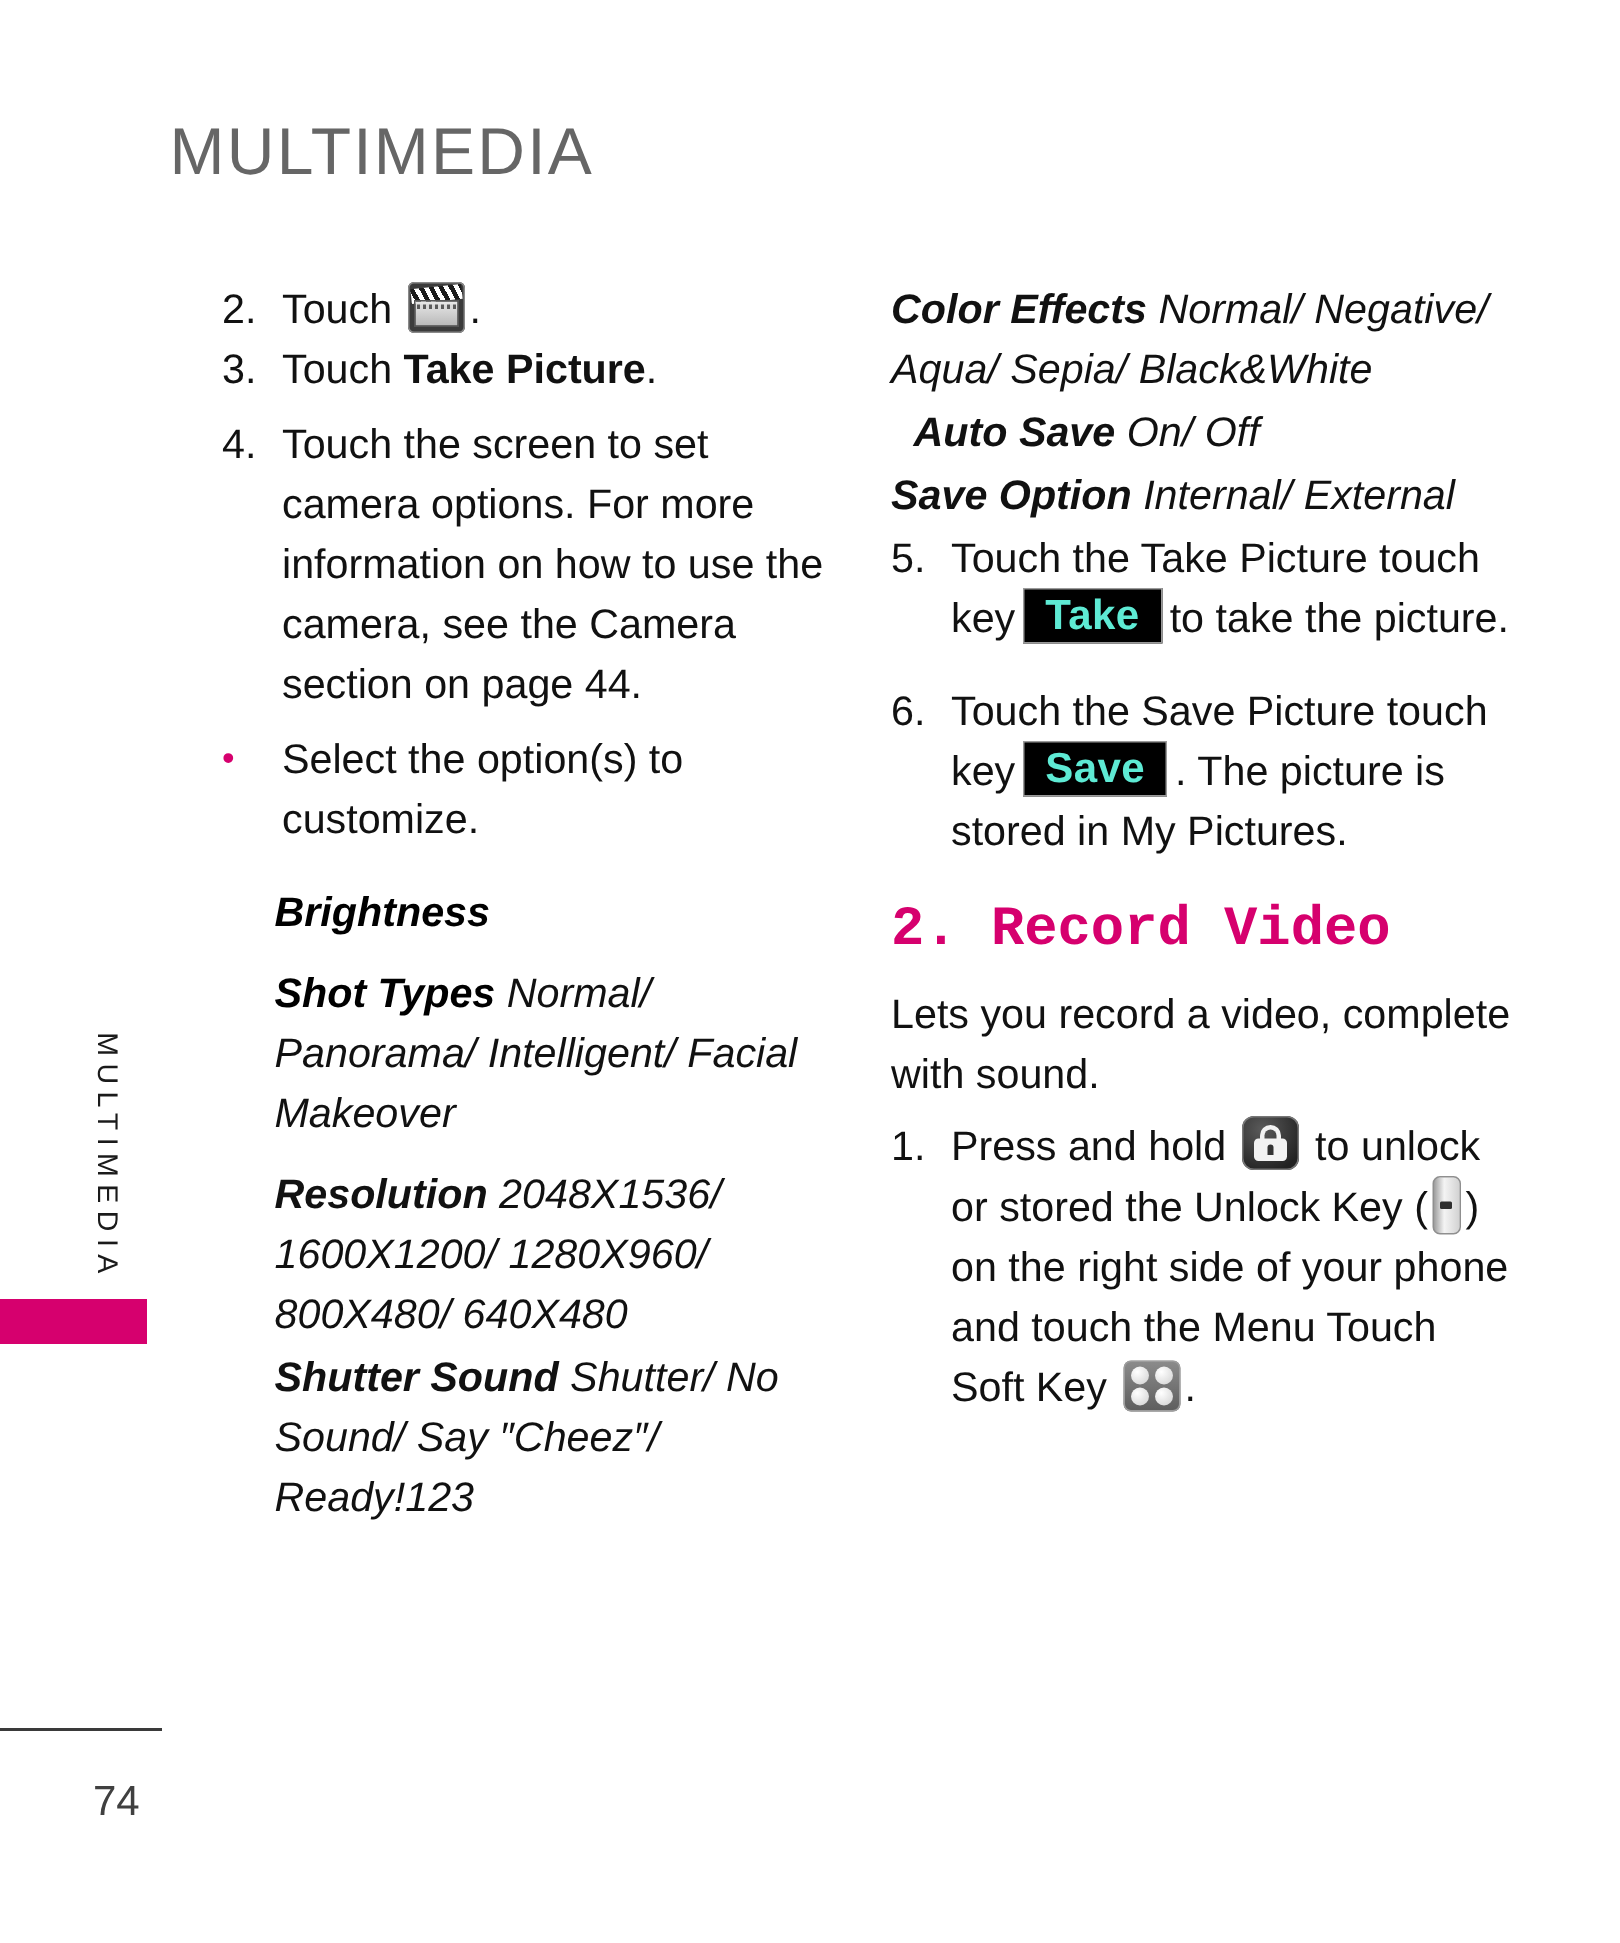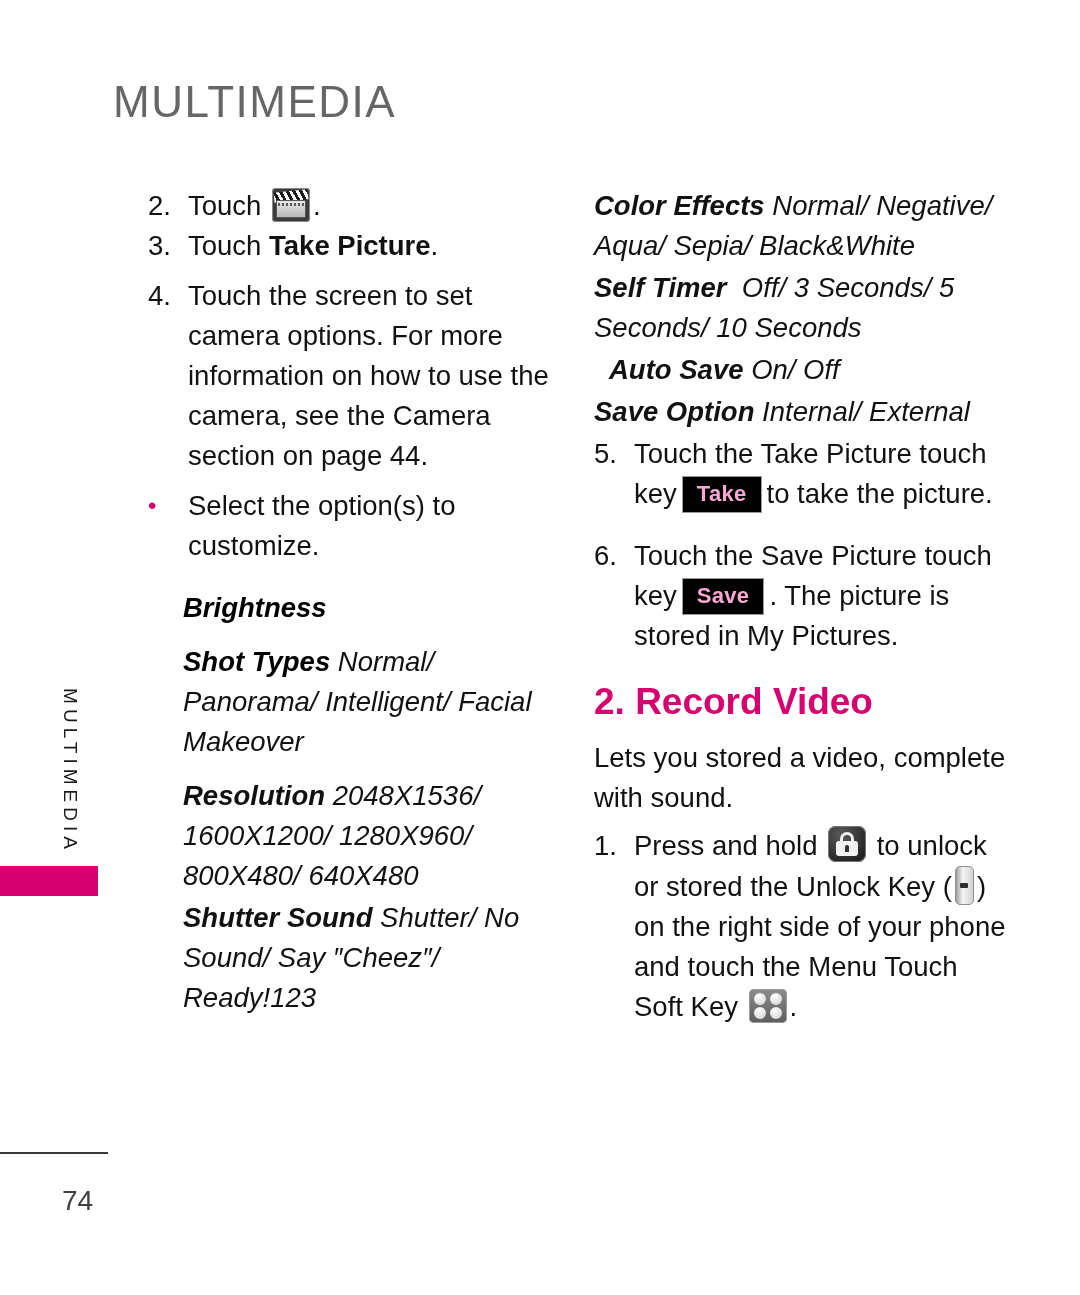--- a/index.html
+++ b/index.html
@@ -90,29 +90,30 @@
   .opt .name { font-weight: bold; }
   .opt .name.pink { color: #000000; }
   .opt-group { margin-bottom: 14px; }
 
   .section-heading {
     color: #d6006e;
     font-weight: bold;
     font-size: 37px;
     line-height: 48px;
     margin: 22px 0 12px 0;
+    font-family: Liberation Mono, monospace;
   }
 
   
   .key-badge {
     display: inline-block;
     background: #000000;
-    color: #f9a8d4;
+    color: #5eead4;
     font-weight: bold;
-    font-size: 22px;
+    font-size: 28px;
     line-height: 30px;
     padding: 2px 14px 3px 14px;
     margin: 0 5px;
     border: 1px solid #9a9a9a;
     vertical-align: 2px;
     letter-spacing: 0.3px;
   }
 
   
   .icon-inline {
@@ -281,24 +282,20 @@
 
 </div>
 
 <div id="right-column" class="column">
 
   <div class="opt" style="margin-left:0">
     <span class="name">Color Effects</span>
     <span>Normal/ Negative/ Aqua/ Sepia/ Black&amp;White</span>
   </div>
 
-  <div class="opt" style="margin-left:0">
-    <span class="name">Self Timer</span>
-    <span>&nbsp;</span><span>Off/ 3 Seconds/ 5 Seconds/ 10 Seconds</span>
-  </div>
 
   <div class="opt" style="margin-left:15px">
     <span class="name">Auto Save</span>
     <span>On/ Off</span>
   </div>
 
   <div class="opt gap-md" style="margin-left:0">
     <span class="name">Save Option</span>
     <span>Internal/ External</span>
   </div>
@@ -308,21 +305,21 @@
     <span>Touch the Take Picture touch key</span><span class="key-badge">Take</span><span>to take the picture.</span>
   </div>
 
   <div class="step gap-md">
     <span class="marker">6.</span>
     <span>Touch the Save Picture touch key</span><span class="key-badge">Save</span><span>. The picture is stored in My Pictures.</span>
   </div>
 
   <div class="section-heading">2. Record Video</div>
 
-  <div class="para gap-md">Lets you stored a video, complete with sound.</div>
+  <div class="para gap-md">Lets you record a video, complete with sound.</div>
 
   <div class="step">
     <span class="marker">1.</span>
     <span>Press and hold</span>
     <span class="icon-inline ico-lock">
       <span class="shackle"></span><span class="bodyb"></span>
     </span>
     <span>to unlock or stored the Unlock Key (</span><span class="icon-inline ico-sidekey"></span><span>) on the right side of your phone and touch the Menu Touch Soft Key</span>
     <span class="icon-inline ico-menukey">
       <i></i><i></i><i></i><i></i>

